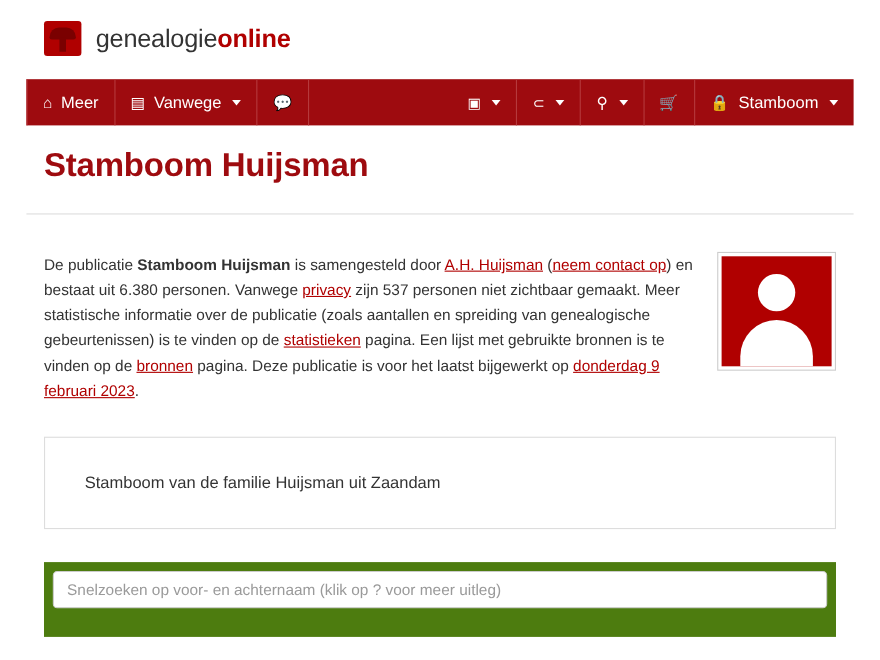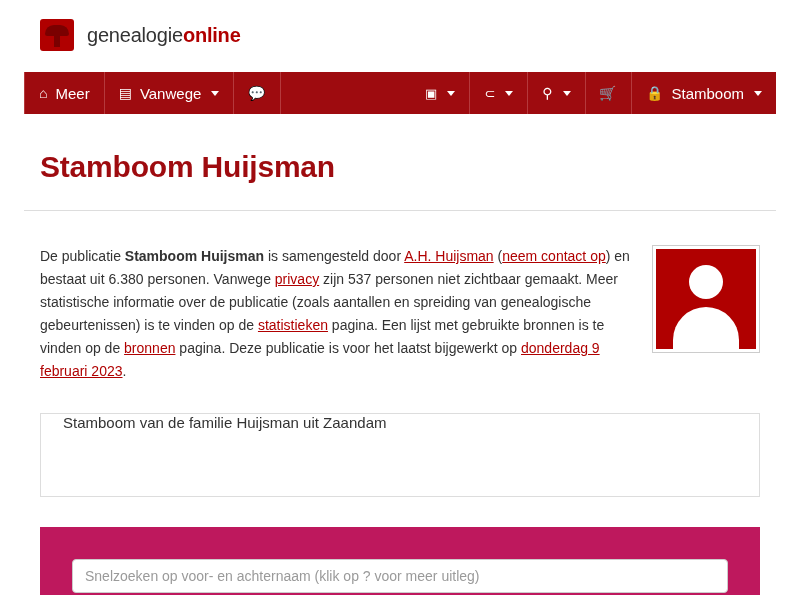--- a/index.html
+++ b/index.html
@@ -45,21 +45,21 @@
     border-radius: 12px 12px 3px 3px;
   }
   .brand-logo::after {
     content: "";
     position: absolute;
     left: 14px; top: 15px;
     width: 6px; height: 13px;
     background: #7a0000;
   }
   .brand-text {
-    font-size: 20px;
+    font-size: 23px;
     color: #333333;
     letter-spacing: -0.2px;
     white-space: nowrap;
   }
   .brand-text .b-online {
     color: #b00000;
     font-weight: bold;
   }
   .brand-text .b-genealogie {
     color: #b00000;
@@ -99,21 +99,21 @@
     border-top: 5px solid #ffffff;
     margin-left: 2px;
   }
   .nav-ico { font-size: 14px; line-height: 1; }
   .nav-ico.small { font-size: 13px; }
 
   
   .content {
     position: absolute;
     left: 24px;
-    top: 136px;
+    top: 120px;
     width: 752px;
   }
   h1.title {
     font-size: 30px;
     font-weight: bold;
     color: #9e0b0f;
     margin: 14px 0 0 16px;
     letter-spacing: -0.2px;
   }
   .rule {
@@ -177,29 +177,30 @@
     border-radius: 33px 33px 0 0;
     background: #ffffff;
   }
 
   .desc-box {
     margin: 30px 16px 0 16px;
     border: 1px solid #dddddd;
     background: #ffffff;
     height: 84px;
     display: flex;
-    padding-left: 22px;
+    align-items: center;
+    padding-left: 36px;
     font-size: 15px;
     color: #333333;
   }
 
   .search-panel {
     margin: 30px 16px 0 16px;
-    background: #be185d;
-    padding: 32px;
+    background: #4d7c0f;
+    padding: 8px;
     height: 68px;
   }
   .search-input {
     width: 100%;
     height: 34px;
     border: 1px solid #cccccc;
     border-radius: 4px;
     padding: 0 12px;
     font-size: 14px;
     color: #333333;

